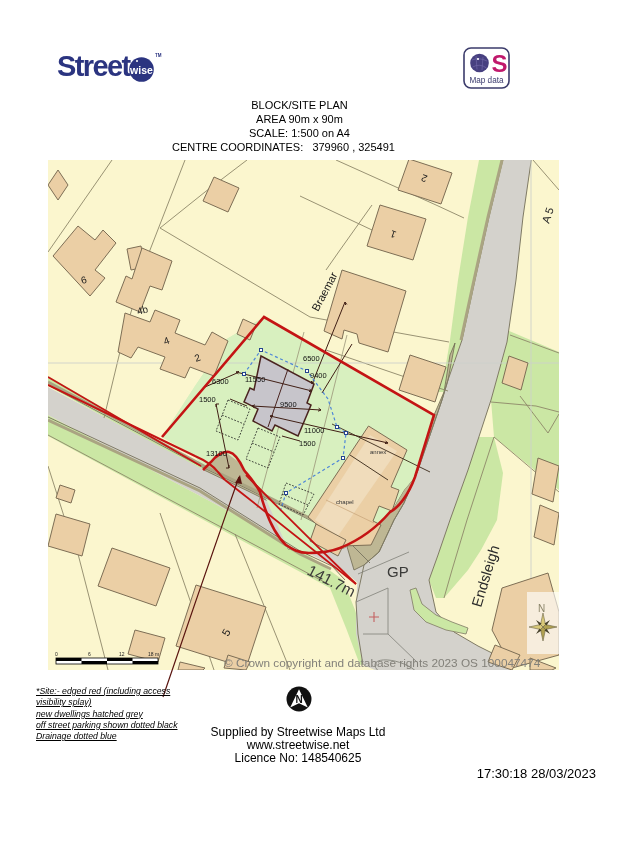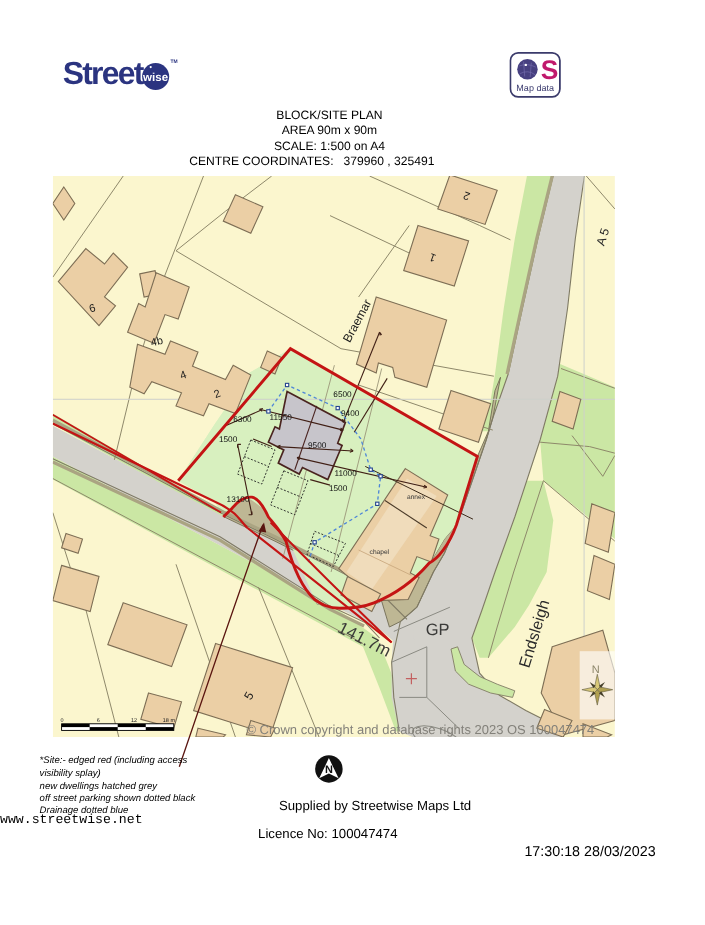--- a/index.html
+++ b/index.html
@@ -256,32 +256,32 @@
     </g>
   </g>
 </svg>
 </div>
 
 <svg class="abs" style="left:0;top:0;" width="641" height="841" viewBox="0 0 641 841">
   <path d="M163,697 Q200,588 239,477" fill="none" stroke="#5a1510" stroke-width="1.2"></path>
   <polygon points="240,475 235,483 242,484" fill="#5a1510"></polygon>
 </svg>
 
-<div class="abs" style="left:36px;top:686px;font-size:8.7px;font-style:italic;color:#000;line-height:11.3px;">
+<div class="abs" style="left:36px;top:686px;font-size:8.7px;font-style:italic;color:#000;line-height:11.3px;text-decoration:underline;">
 *Site:- edged red (including access<br>
 visibility splay)<br>
 new dwellings hatched grey<br>
 off street parking shown dotted black<br>
 Drainage dotted blue
 </div>
 
 <div class="abs" style="left:286px;top:686px;">
   <svg width="26" height="26" viewBox="0 0 26 26">
     <circle cx="13" cy="13" r="12.5" fill="#111111"></circle>
     <path d="M13 3.2 L21.8 21.5 L13 17.2 L4.2 21.5 Z" fill="#ffffff"></path>
     <text x="13" y="17" text-anchor="middle" font-size="10" font-weight="bold" fill="#111111">N</text>
   </svg>
 </div>
 
-<div class="abs" style="top:725px;left:0;width:596px;text-align:center;font-size:12px;margin-left:43px;">Supplied by Streetwise Maps Ltd</div>
-<div class="abs" style="top:738px;left:0;width:596px;font-size:12px;font-family:Liberation Mono, monospace;">www.streetwise.net</div>
-<div class="abs" style="top:751px;left:0;width:596px;text-align:center;font-size:12px;">Licence No: 100047474</div>
+<div class="abs" style="top:725px;left:0;width:596px;text-align:center;font-size:12px;">Supplied by Streetwise Maps Ltd</div>
+<div class="abs" style="top:738px;left:0;width:596px;text-align:center;font-size:12px;">www.streetwise.net</div>
+<div class="abs" style="top:751px;left:0;width:596px;text-align:center;font-size:12px;">Licence No: 148540625</div>
 <div class="abs" style="top:766px;left:0;width:596px;text-align:right;font-size:13px;">17:30:18 28/03/2023</div>
 
 </body></html>

